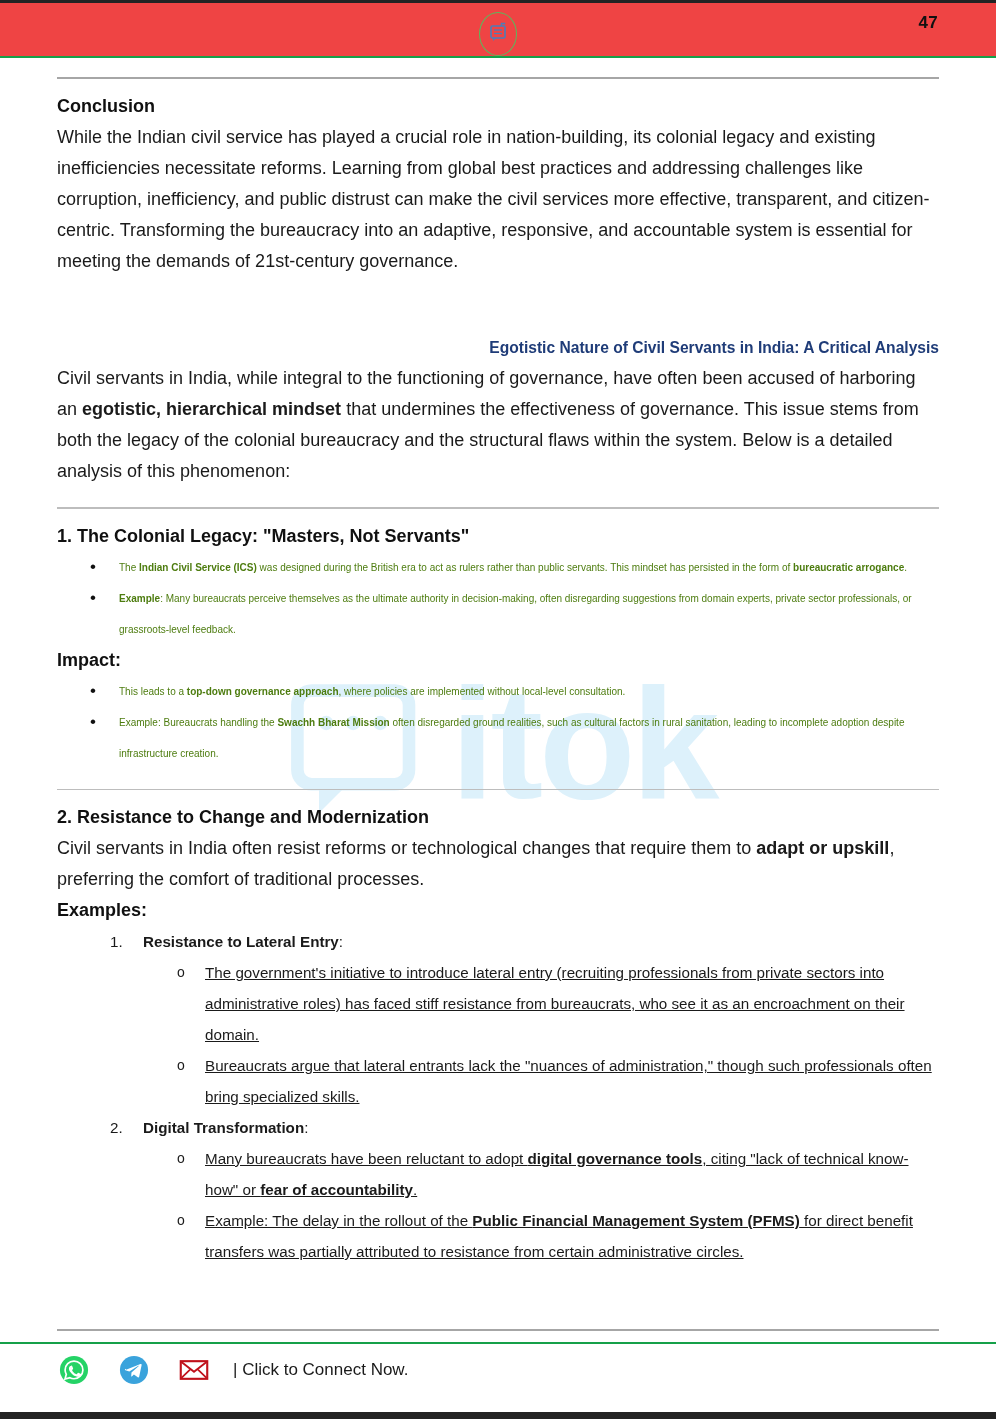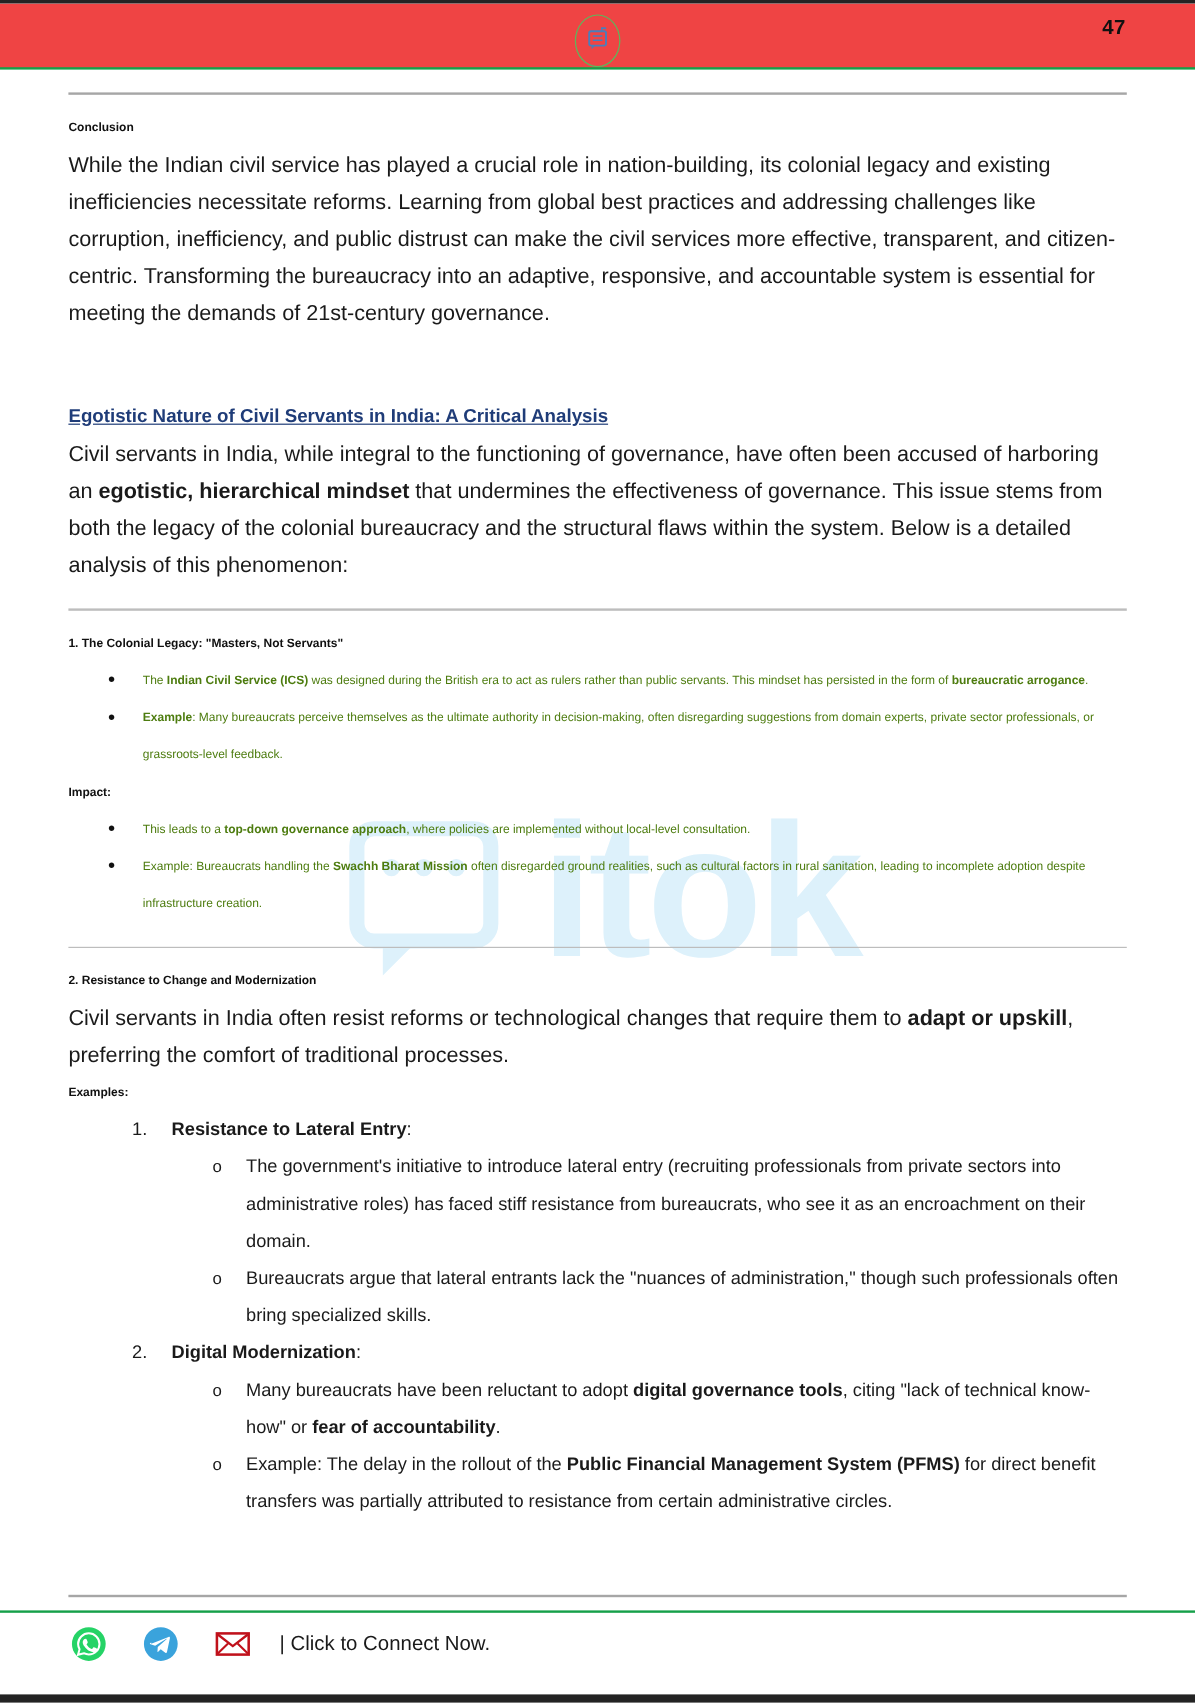--- a/index.html
+++ b/index.html
@@ -109,32 +109,31 @@
   .gap-lg { height: 38px; }
 
   p, .para {
     margin: 0;
     font-size: 18px;
     line-height: 31px;
     color: #1a1a1a;
   }
   .bold { font-weight: 700; }
   .head-bold {
-    font-size: 10px;
+    font-size: 18px;
     font-weight: 700;
     color: #101010;
     line-height: 31px;
     margin: 0;
   }
   .section-title {
-    text-align: left;
+    text-align: right;
     font-size: 15.6px;
     font-weight: 700;
     color: #1f3c78;
-    text-decoration: underline;
     line-height: 30px;
     margin: 0;
   }
 
   ul.bullets, ol.numbers, ul.circles {
     margin: 0;
     padding-left: 0;
   }
   ul.bullets {
     list-style: none;
@@ -172,20 +171,21 @@
     position: absolute;
     left: -33px;
     top: 0;
     font-weight: 400;
     color: #1a1a1a;
   }
   ul.circles {
     list-style: none;
     padding-left: 62px;
     margin-top: 0;
+    text-decoration: underline;
   }
   ul.circles > li {
     position: relative;
     font-size: 15.2px;
     line-height: 31px;
     color: #1a1a1a;
   }
   ul.circles > li::before {
     content: "o";
     position: absolute;
@@ -325,21 +325,21 @@
 
     <ol class="numbers">
       <li>
         <div class="li-head"><span class="bold">Resistance to Lateral Entry</span><span>:</span></div>
         <ul class="circles">
           <li><span>The government's initiative to introduce lateral entry (recruiting professionals from private sectors into administrative roles) has faced stiff resistance from bureaucrats, who see it as an encroachment on their domain.</span></li>
           <li><span>Bureaucrats argue that lateral entrants lack the "nuances of administration," though such professionals often bring specialized skills.</span></li>
         </ul>
       </li>
       <li>
-        <div class="li-head"><span class="bold">Digital Modernization</span><span>:</span></div>
+        <div class="li-head"><span class="bold">Digital Transformation</span><span>:</span></div>
         <ul class="circles">
           <li><span>Many bureaucrats have been reluctant to adopt </span><span class="bold">digital governance tools</span><span>, citing "lack of technical know-how" or </span><span class="bold">fear of accountability</span><span>.</span></li>
           <li><span>Example: The delay in the rollout of the </span><span class="bold">Public Financial Management System (PFMS)</span><span> for direct benefit transfers was partially attributed to resistance from certain administrative circles.</span></li>
         </ul>
       </li>
     </ol>
 
   </div>
 
   <div class="page-footer">

